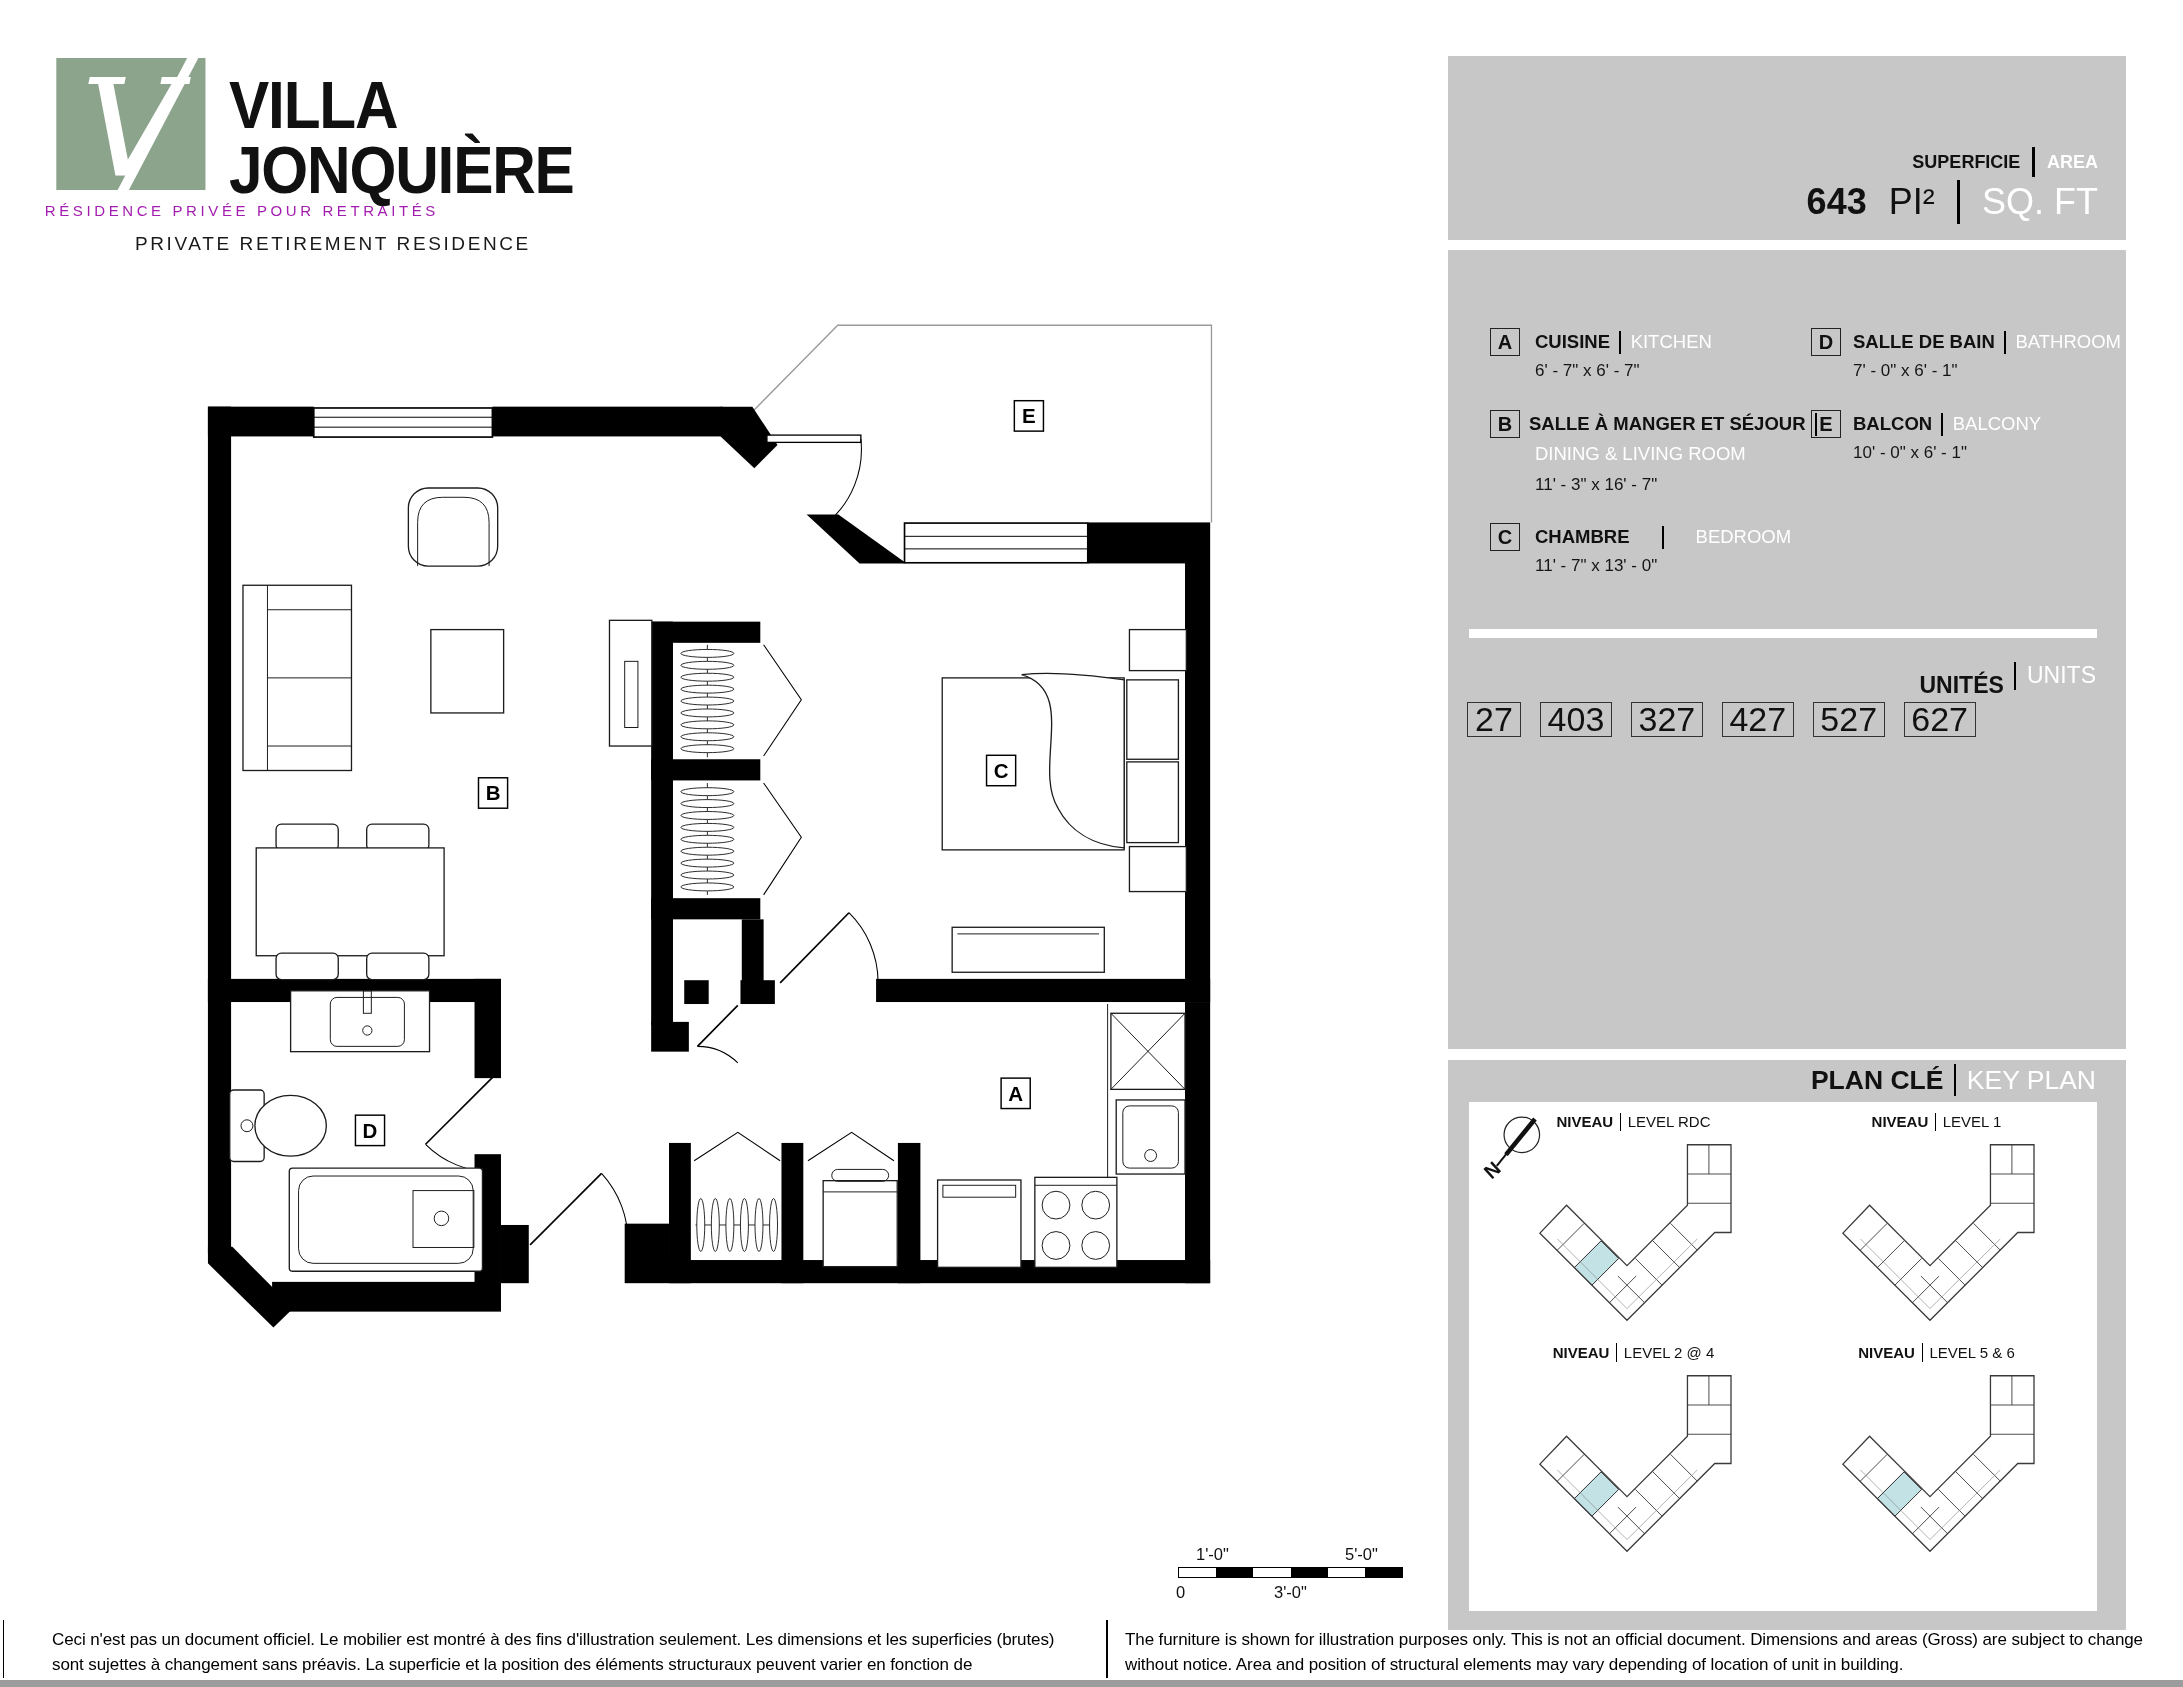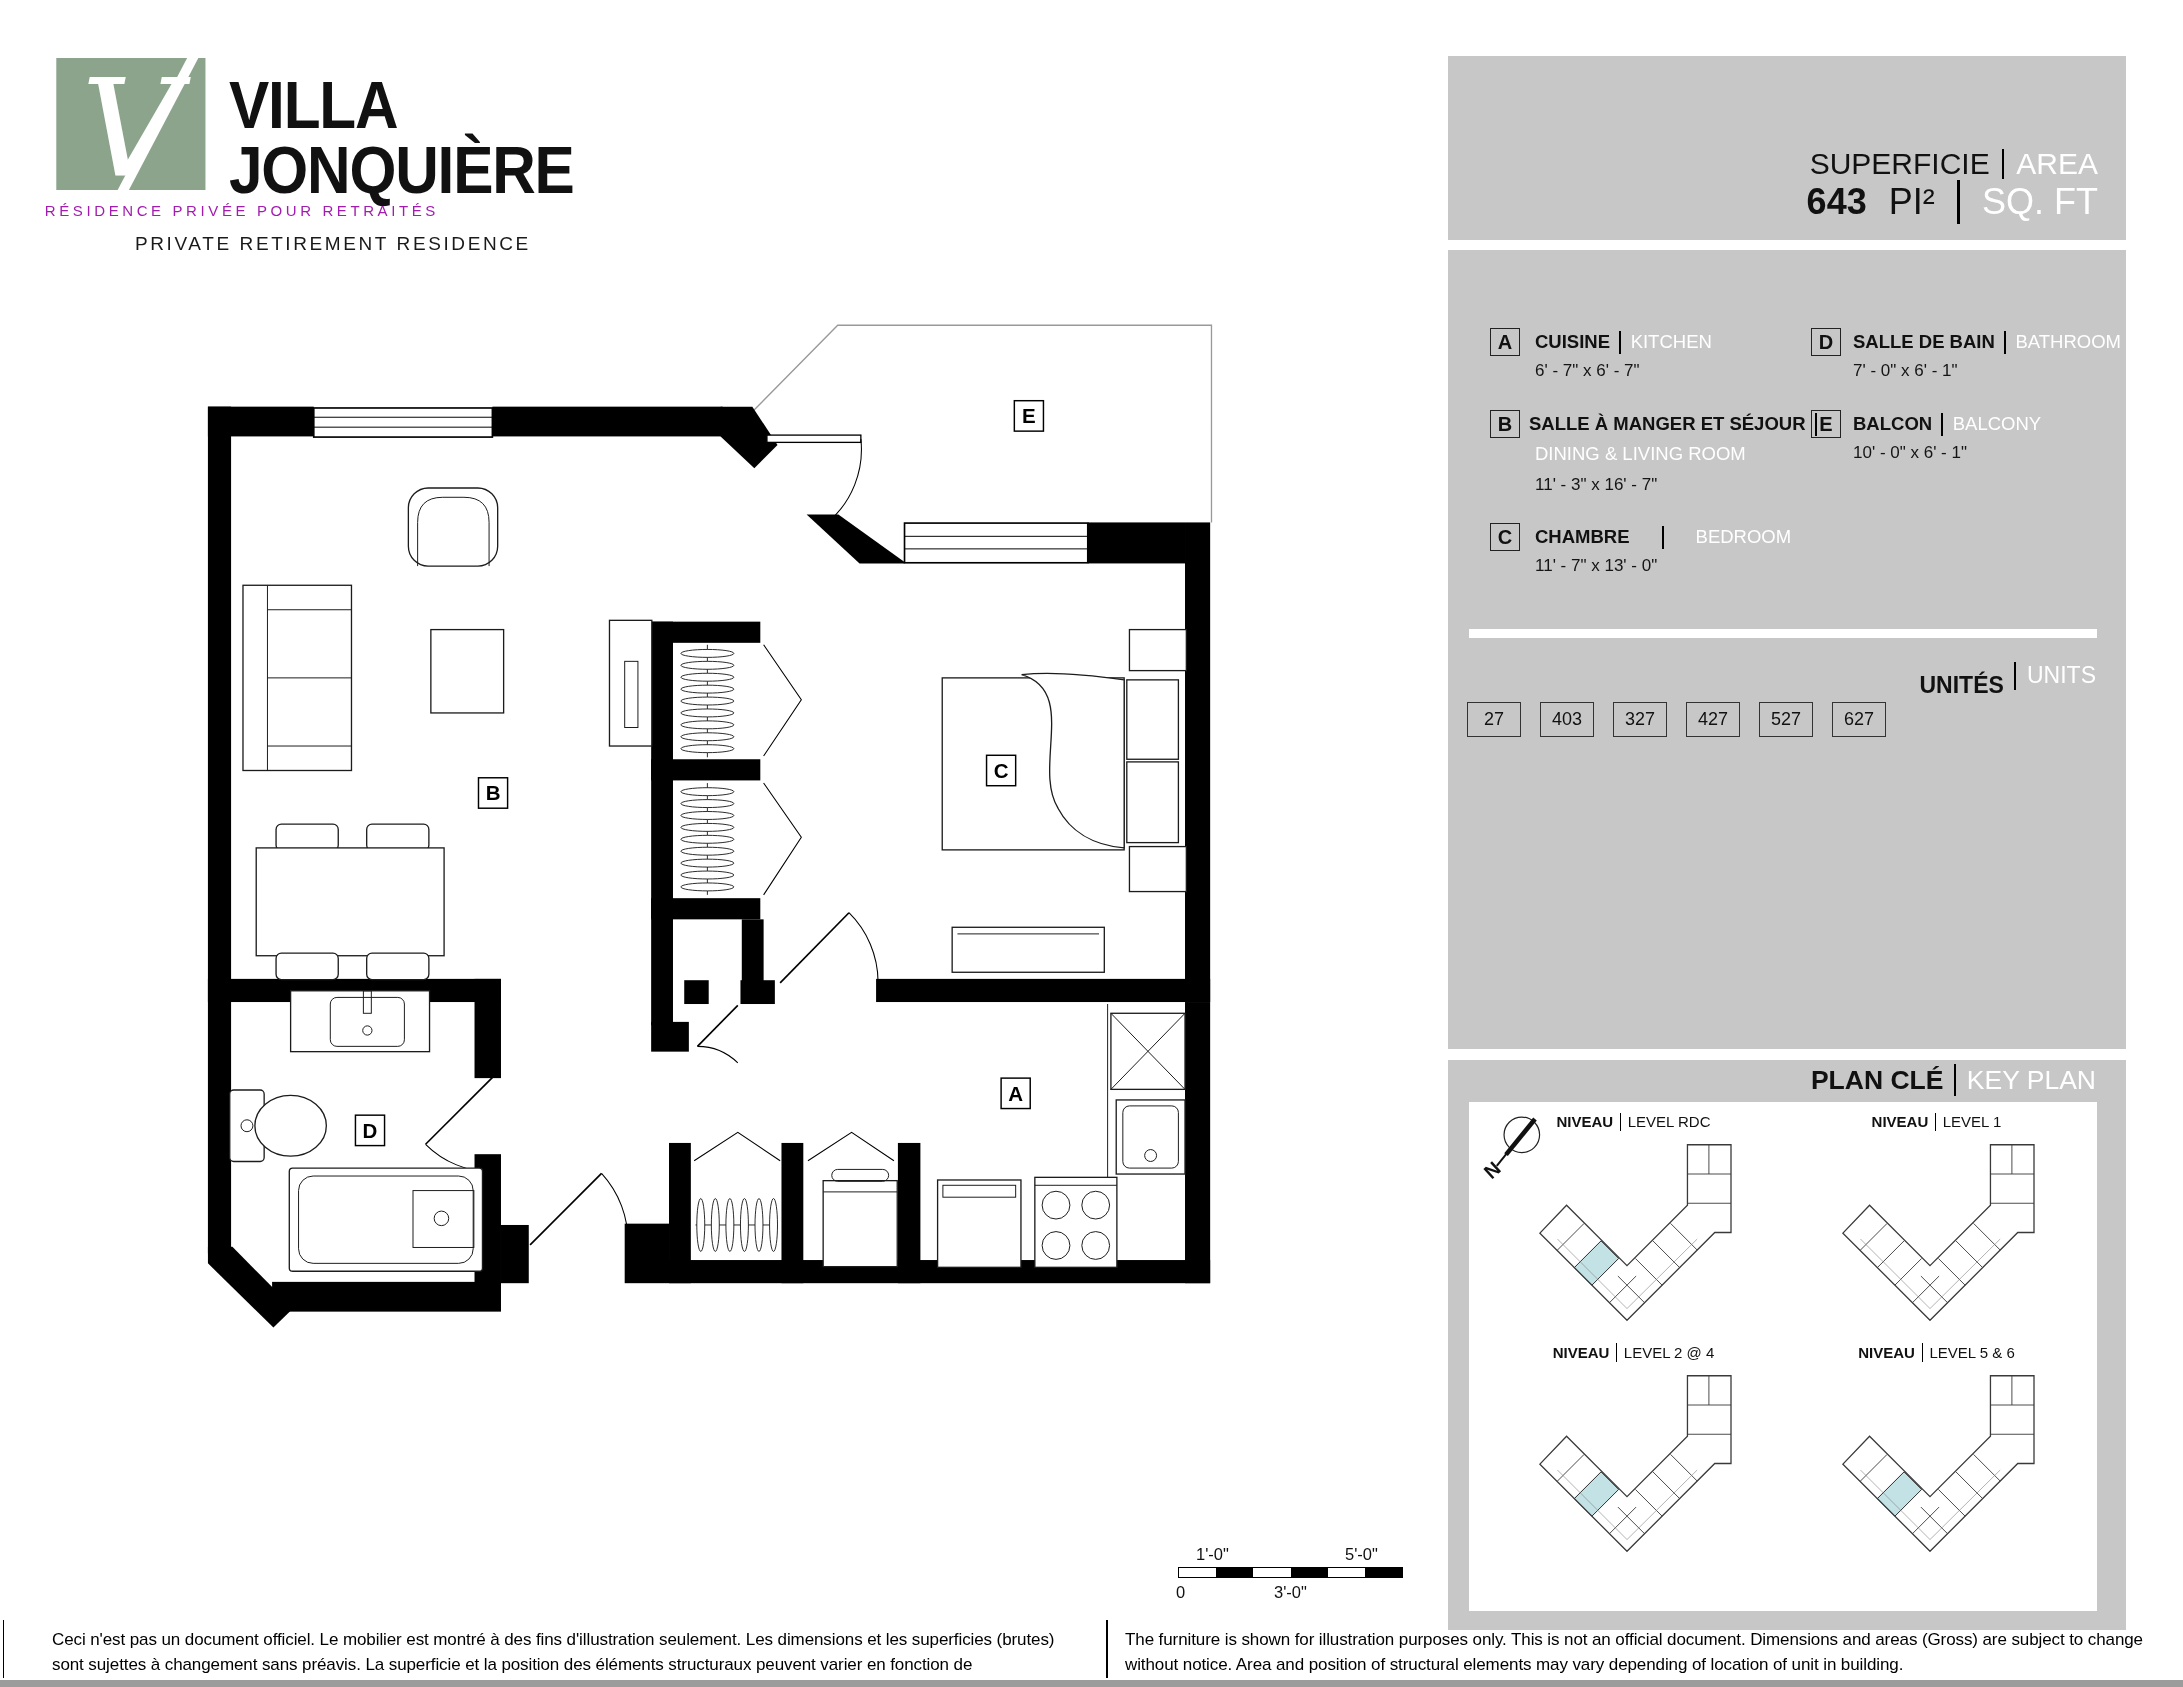--- a/index.html
+++ b/index.html
@@ -43,38 +43,38 @@
   .sb-lab{position:absolute;white-space:nowrap;}
 
   
   .panel{position:absolute;left:1448px;width:678px;background:var(--panel-gray);}
   .panel1{top:56px;height:184px;}
   .panel2{top:250px;height:799px;}
   .panel3{top:1060px;height:570px;}
 
   .p1-row{position:absolute;right:28px;display:flex;align-items:center;white-space:nowrap;}
   .p1-type{top:20px;font-size:69px;font-weight:bold;letter-spacing:-1.3px;gap:32px;}
-  .p1-area{top:91px;font-size:30px;gap:12px;}
+  .p1-area{top:91px;font-size:18px;gap:12px;font-weight:bold;}
   .p1-sqft{top:124px;font-size:36px;gap:22px;}
   .vbar{display:inline-block;width:2.6px;background:#000;}
   .white{color:#fff;}
 
   
   .lg-box{position:absolute;width:30px;height:28.4px;border:1.7px solid #222;font-size:20px;font-weight:bold;display:flex;align-items:center;justify-content:center;}
   .lg-title{position:absolute;font-size:18.5px;font-weight:bold;white-space:nowrap;display:flex;align-items:center;gap:9.3px;}
   .lg-title .en{font-weight:normal;color:#fff;}
   .lg-title .vbar{height:22.5px;width:2px;}
   .lg-dims{position:absolute;font-size:17px;white-space:nowrap;color:#151515;}
 
   .units-bar{position:absolute;left:20.5px;top:379px;width:628px;height:9.3px;background:#fff;}
   .units-title{position:absolute;right:30px;top:402px;font-size:23px;display:flex;align-items:center;gap:10.6px;}
   .units-title .fr{font-weight:bold;margin-top:20px;}
   .units-title .vbar{height:28px;width:2px;}
   .units-row{position:absolute;left:19px;top:452px;display:flex;gap:19px;}
-  .unit-box{min-width:54px;height:35px;border:1.3px solid #333;padding:0 6.6px;font-size:18px;display:flex;align-items:center;justify-content:center;text-align:center;}
+  .unit-box{min-width:54px;height:35px;border:1.3px solid #333;padding:0 6.6px;font-size:34px;display:flex;align-items:center;justify-content:center;text-align:center;}
 
   
   .kp-title{position:absolute;right:30px;top:4px;font-size:26.5px;display:flex;align-items:center;gap:10.6px;white-space:nowrap;}
   .kp-title .fr{font-weight:bold;}
   .kp-title .vbar{height:32px;width:2.3px;}
   .kp-inset{position:absolute;left:20.5px;top:42px;width:628px;height:509px;background:#fff;}
   .kp-north{position:absolute;left:12px;top:5.3px;}
   .kp-fig{position:absolute;width:284px;text-align:center;}
   .kp-fig .kp-label{font-size:15px;display:inline-flex;align-items:center;gap:6.6px;white-space:nowrap;}
   .kp-fig .kp-label .fr{font-weight:bold;}

